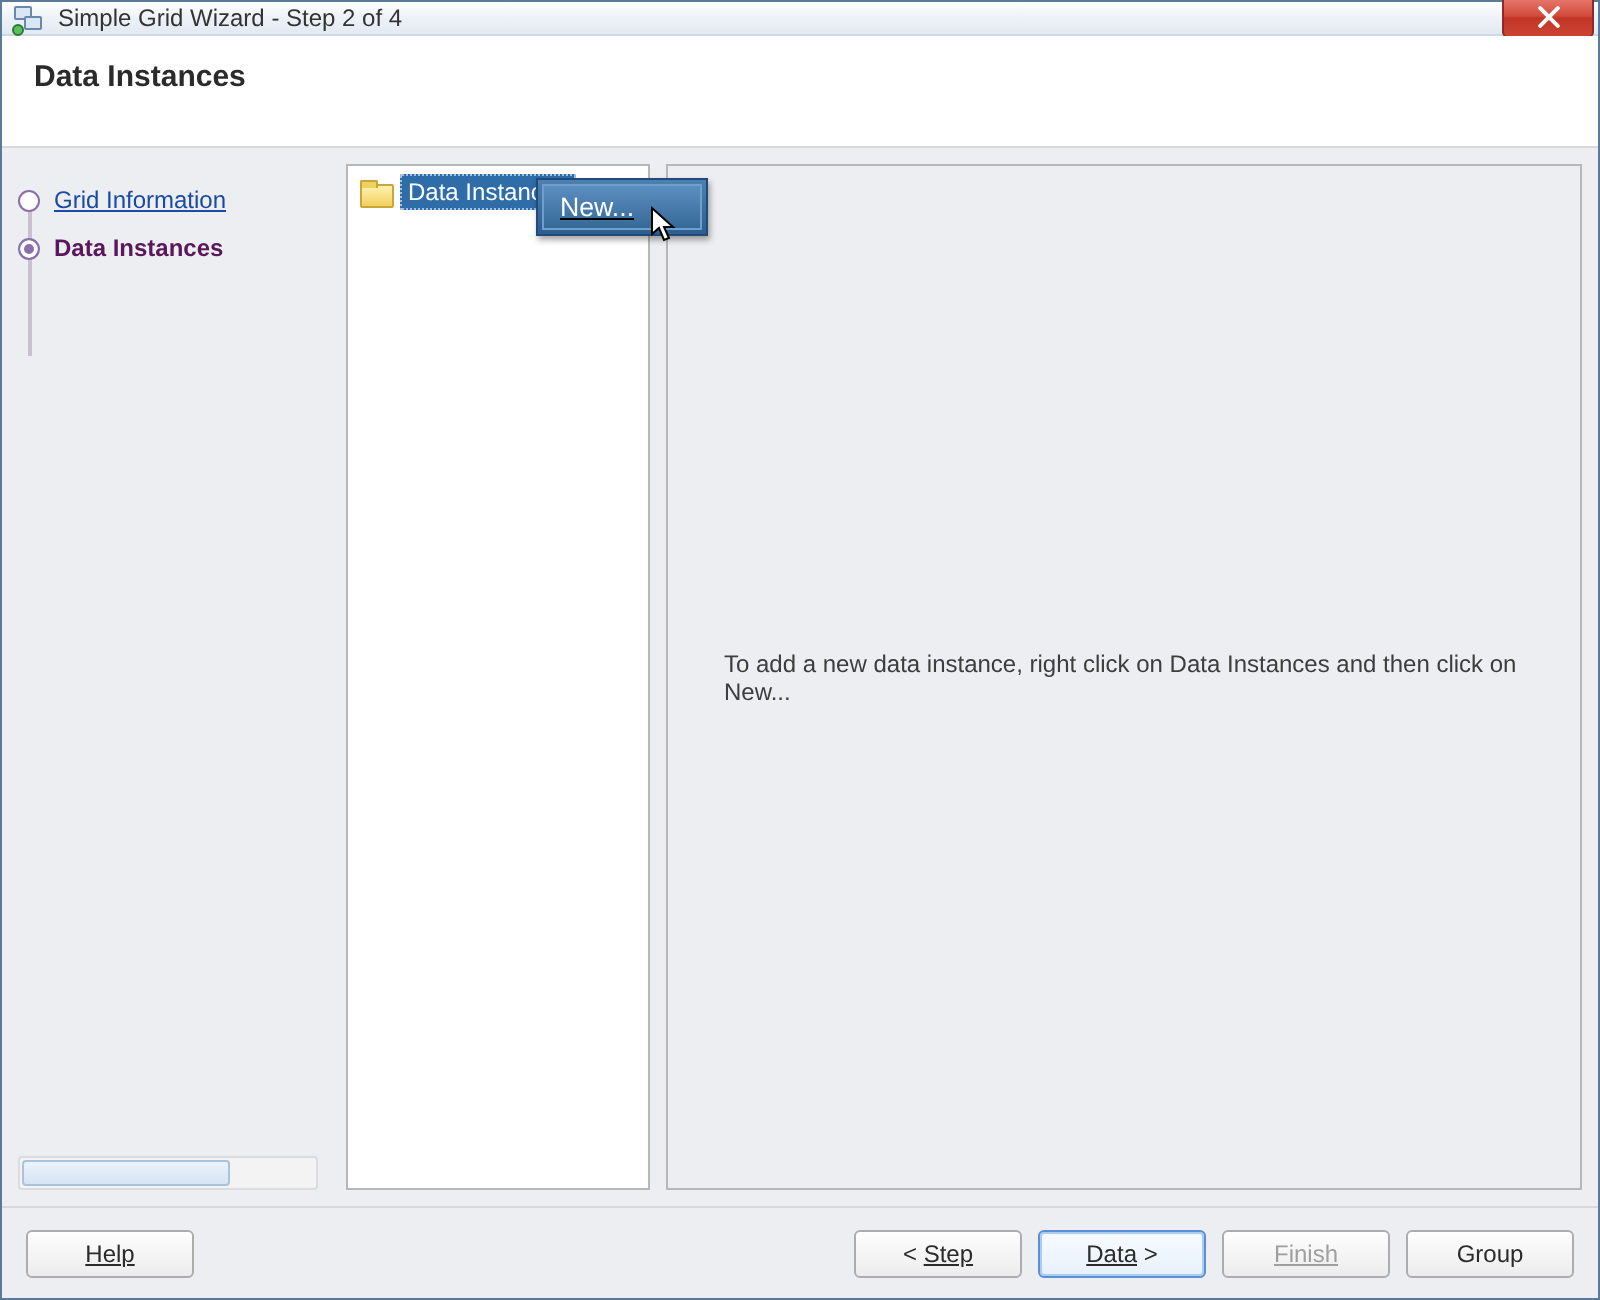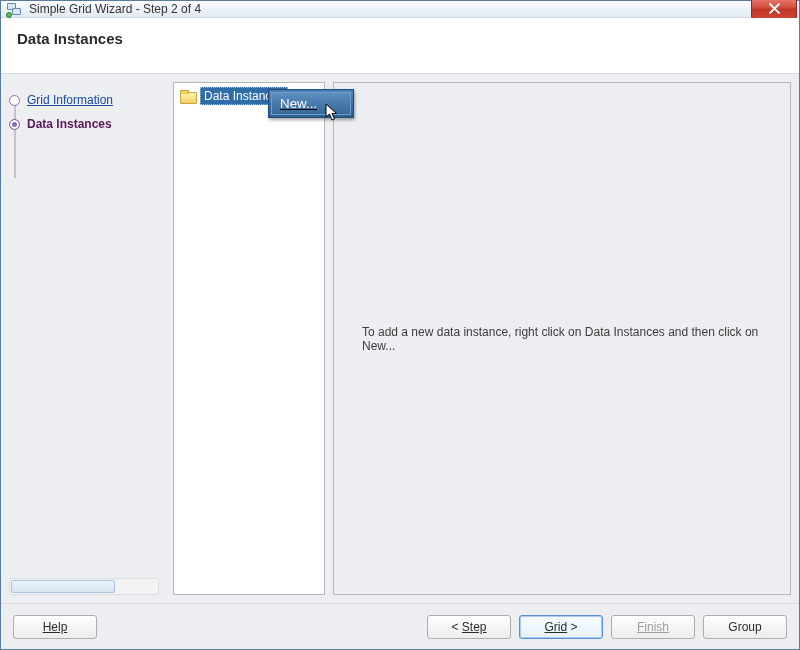--- a/index.html
+++ b/index.html
@@ -242,17 +242,17 @@
 
     <div class="content-pane">
       <span>To add a new data instance, right click on Data Instances and then click on New...</span>
     </div>
   </div>
 
   <div class="footer">
     <button class="btn"><span class="mnemonic">Help</span></button>
     <span class="spacer"></span>
     <button class="btn"><span>&lt; </span><span class="mnemonic">Step</span></button>
-    <button class="btn default"><span class="mnemonic">Grid</span><span> &gt;</span></button>
+    <button class="btn default"><span class="mnemonic">Data</span><span> &gt;</span></button>
     <button class="btn" disabled=""><span class="mnemonic">Finish</span></button>
     <button class="btn"><span>Group</span></button>
   </div>
 </div>
 
 </body></html>

